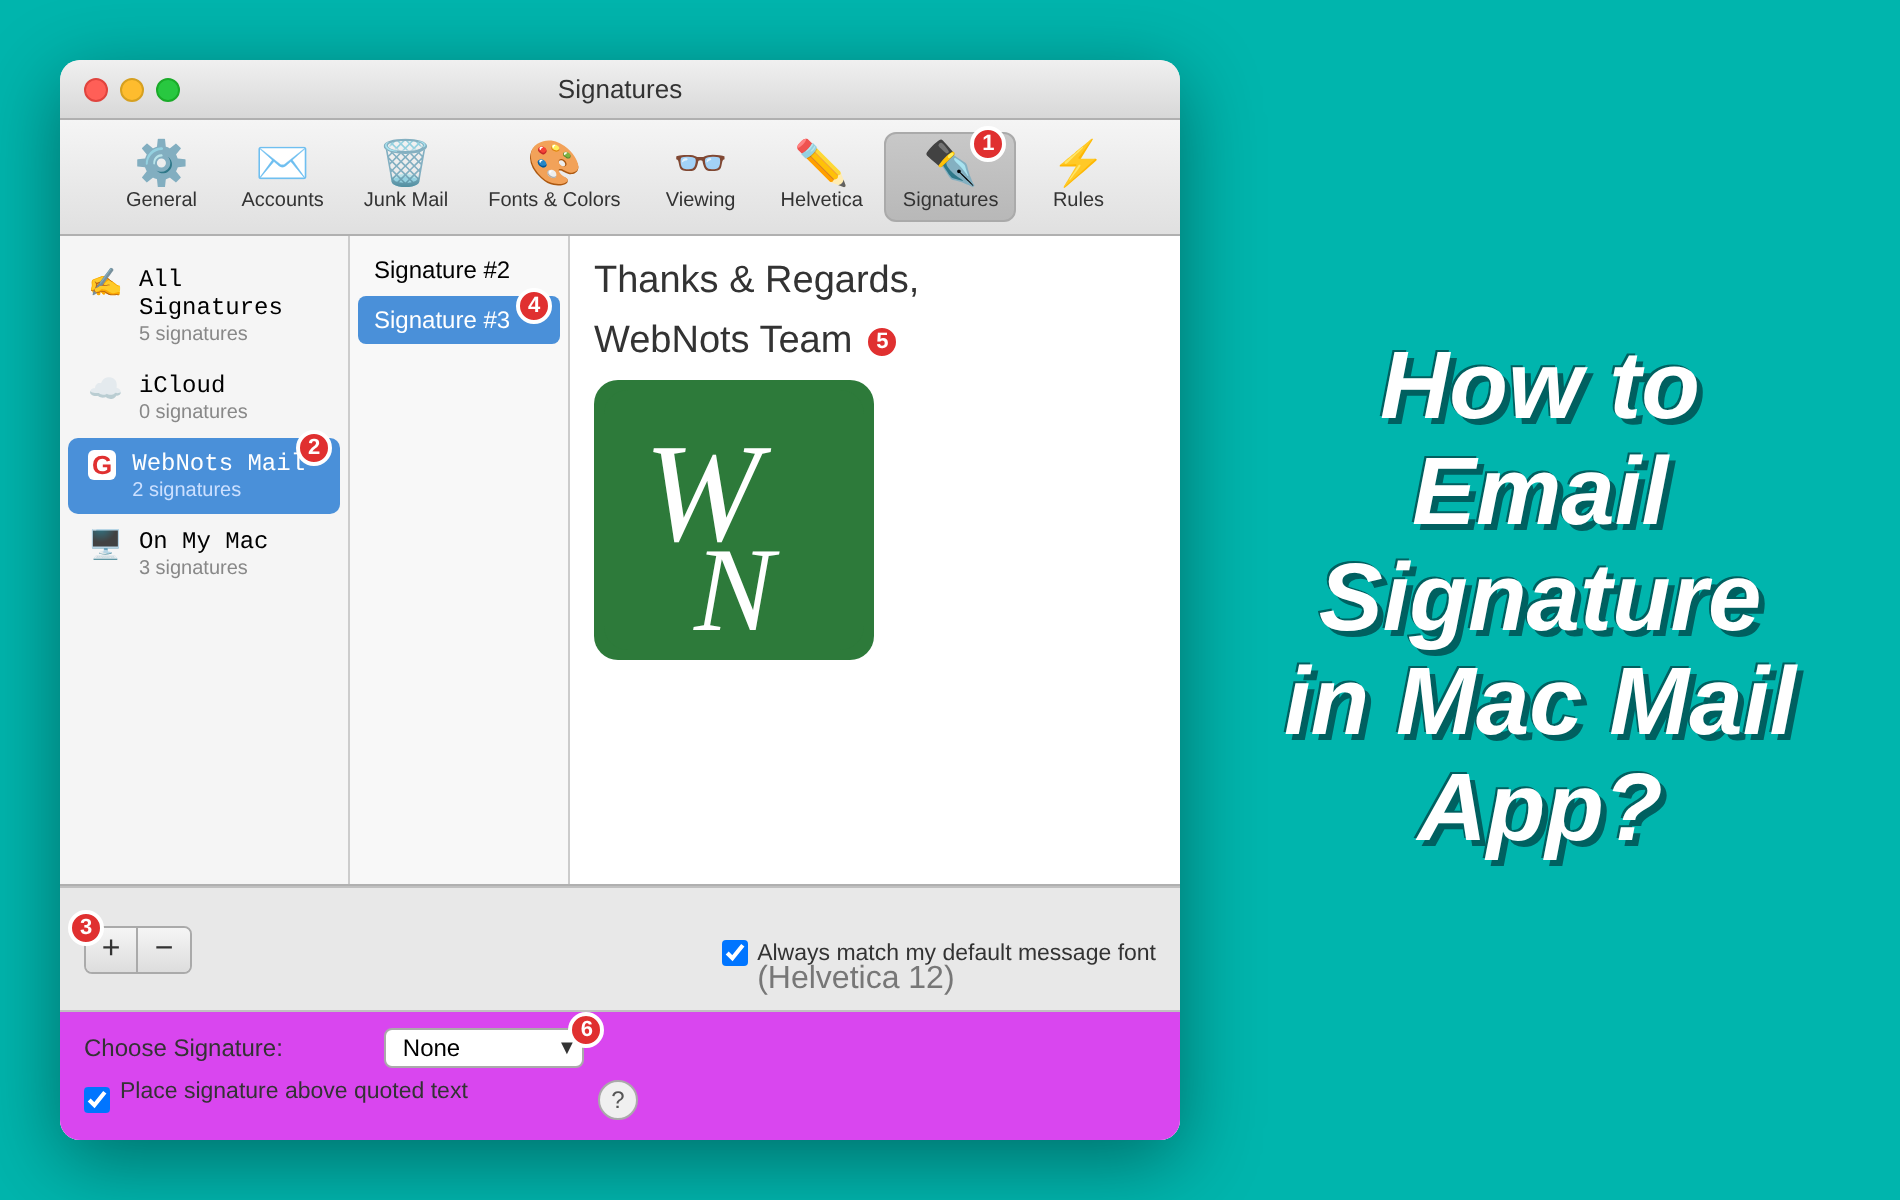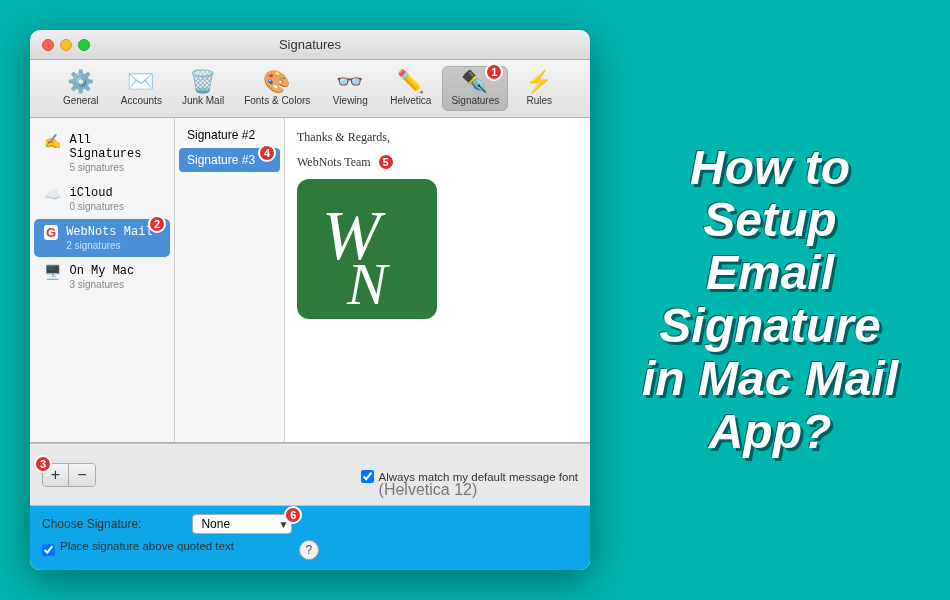--- a/index.html
+++ b/index.html
@@ -179,23 +179,22 @@
     .col-preview {
       flex: 1;
       background: white;
       padding: 12px;
       display: flex;
       flex-direction: column;
       gap: 8px;
       position: relative;
     }
     .preview-text {
-      font-size: 12px;
-      color: #333;
-      font-family: Liberation Serif, serif;
+      font-size: 19px;
+      color: #333;
     }
     .signature-image {
       width: 140px;
       height: 140px;
       background: #2d7a3a;
       border-radius: 12px;
       display: flex;
       align-items: center;
       justify-content: center;
       color: white;
@@ -241,21 +240,21 @@
       margin-left: auto;
     }
     .checkbox-row input { margin: 0; }
     .font-hint {
       font-size: 16px;
       color: #777;
       margin-left: 18px;
       margin-top: -2px;
     }
     .bottom-section {
-      background: #0ea5e9;
+      background: #d946ef;
       padding: 8px 12px 10px;
       display: flex;
       flex-direction: column;
       gap: 6px;
       align-items: flex-start;
     }
     .choose-sig-row {
       display: flex;
       align-items: center;
       gap: 8px;
@@ -490,19 +489,18 @@
         <span>Place signature above quoted text</span>
         <button class="help-btn" style="margin-left:60px;">?</button>
       </div>
     </div>
   </div>
 </div>
 
 <div class="headline">
   <div class="headline-text">
     <div>How to</div>
-    <div>Setup</div>
     <div>Email</div>
     <div>Signature</div>
     <div>in Mac Mail</div>
     <div>App?</div>
   </div>
 </div>
 
 </body></html>

